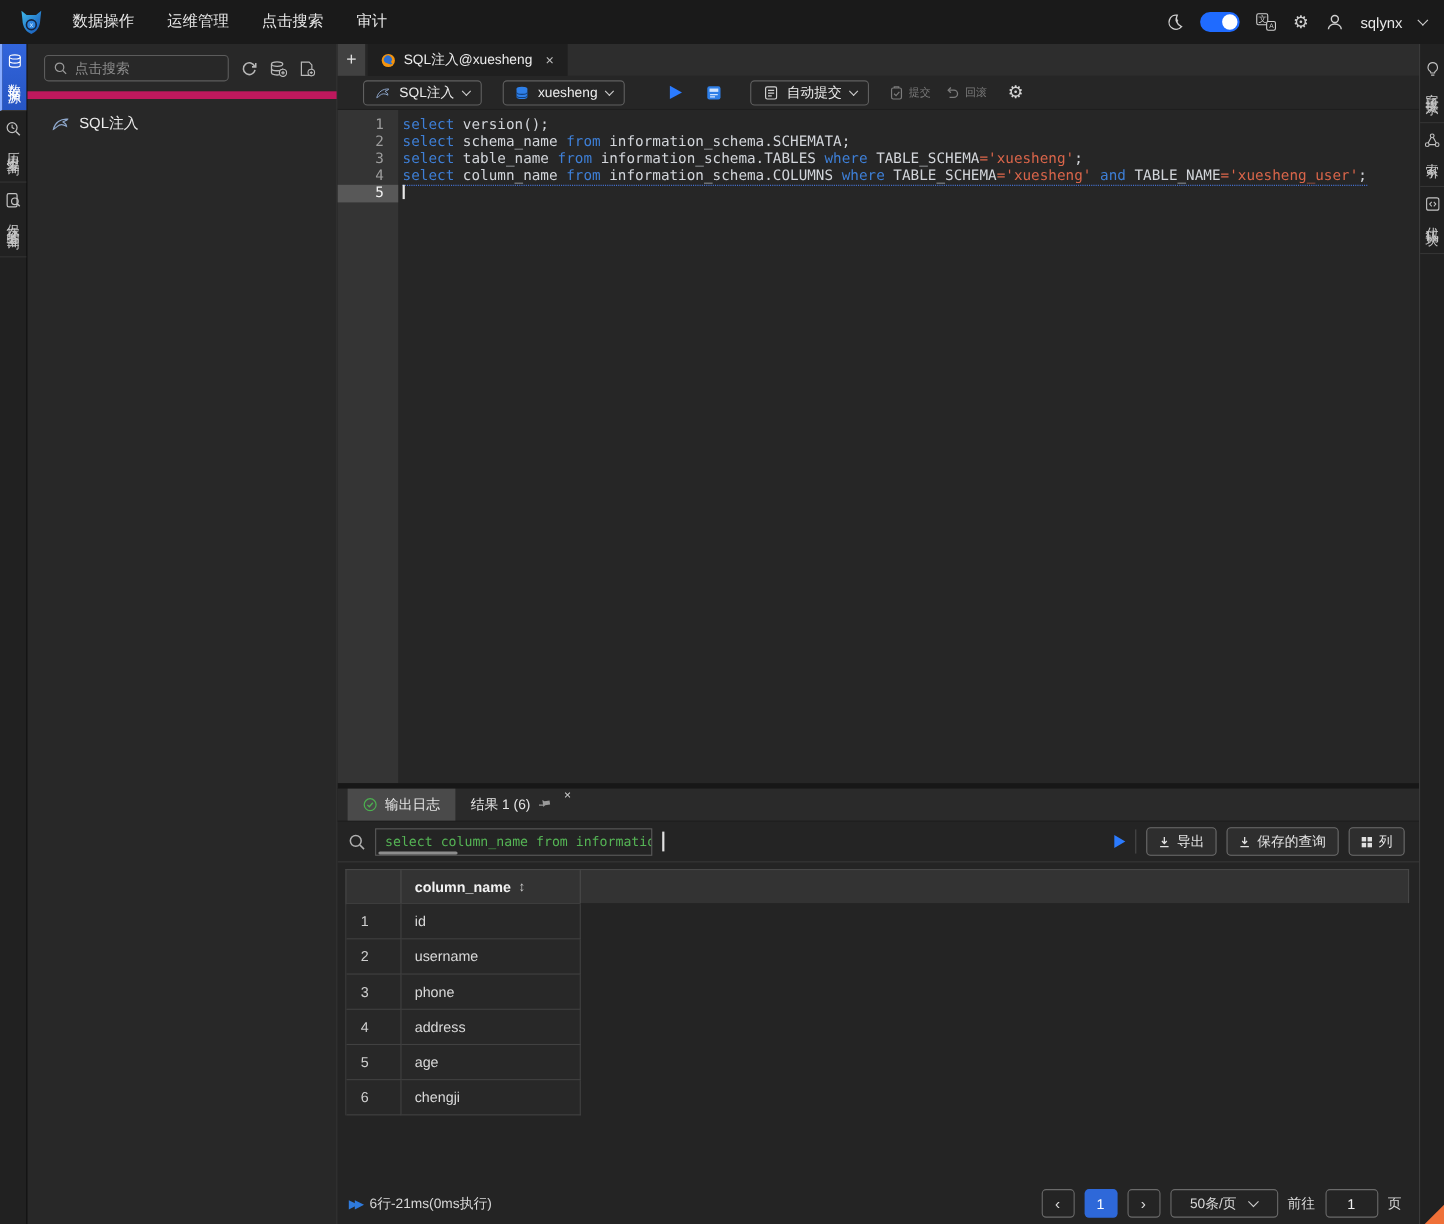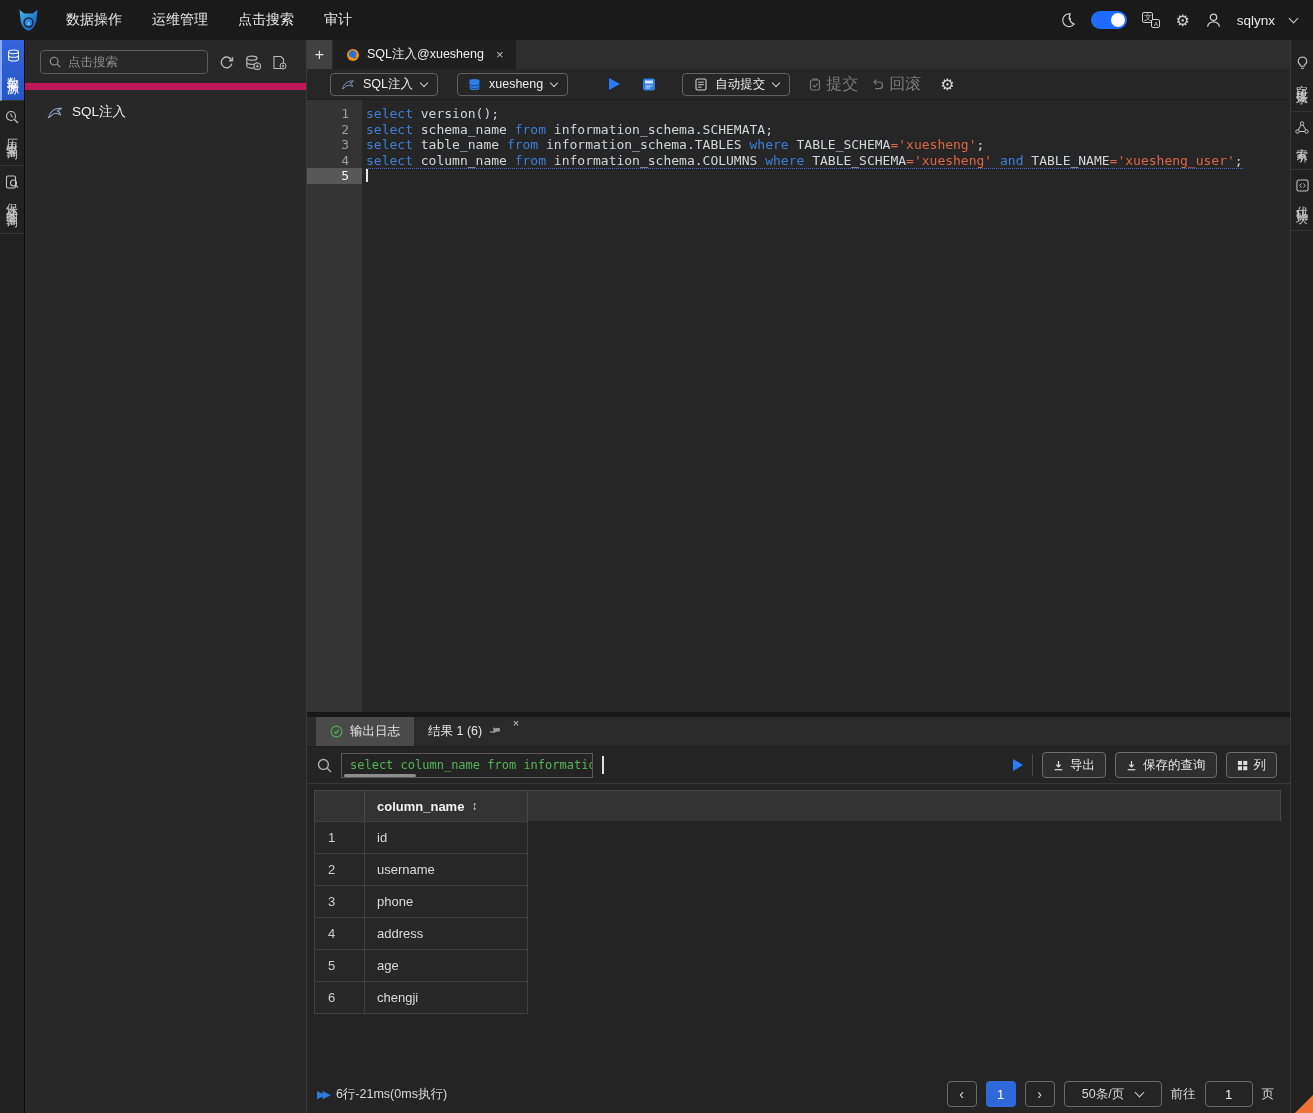--- a/index.html
+++ b/index.html
@@ -62,21 +62,21 @@
   .etab { background:#1f1f1f; display:flex; align-items:center; gap:7px; padding:0 12px;
           font-size:12.5px; color:#ececec; }
   .etab-close { color:#bdbdbd; font-size:13px; margin-left:5px; }
 
   .toolbar { height:31px; background:#262626; border-bottom:1px solid #1e1e1e;
              display:flex; align-items:center; gap:11px; padding-left:23px; flex:0 0 auto; }
   .tb-select { height:23px; border:1px solid #606060; border-radius:4px; display:flex;
                align-items:center; gap:8px; padding:0 10px; font-size:12.5px; color:#ececec; }
   .tb-select .chev { width:6px; height:6px; margin-top:-3px; }
   .tb-group { display:flex; align-items:center; gap:13px; margin-left:8px; }
-  .tb-dim { display:flex; align-items:center; gap:5px; color:#7b7b7b; font-size:16px; }
+  .tb-dim { display:flex; align-items:center; gap:5px; color:#7b7b7b; font-size:10px; }
   .tb-gear { font-size:16px; color:#d6d6d6; margin-left:6px; }
   .play { width:0; height:0; border-left:11px solid #2b7bff; border-top:6.5px solid transparent;
           border-bottom:6.5px solid transparent; }
 
   
   .editor { flex:1; display:flex; min-height:0; background:#262626; }
   .gutter { width:55px; background:#343434; font:13px/15.5px "DejaVu Sans Mono",monospace;
             color:#9d9d9d; text-align:right; padding-top:6px; flex:0 0 auto; }
   .gutter-line { height:15.5px; padding-right:13px; }
   .gutter-line.current { background:#585858; color:#f2f2f2; }

